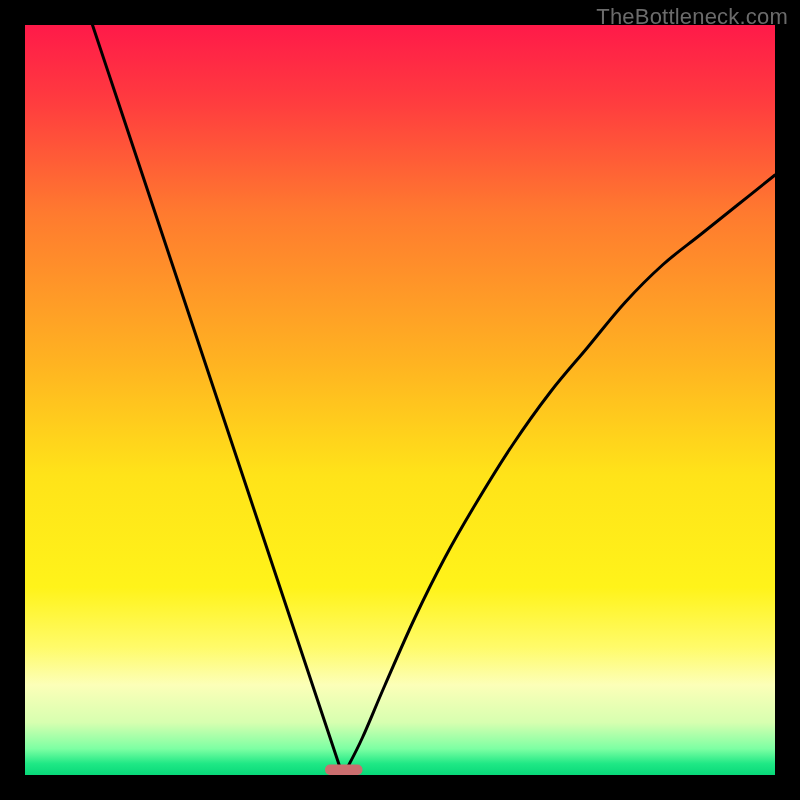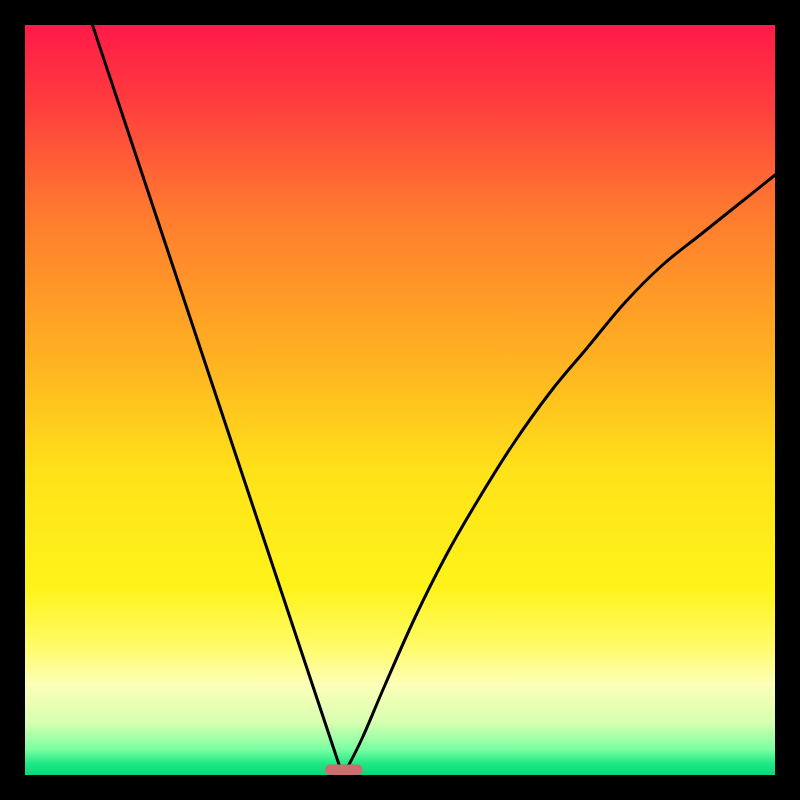--- a/index.html
+++ b/index.html
@@ -39,20 +39,21 @@
   }
   svg.curves {
     position: absolute;
     inset: 0;
   }
 </style>
 </head>
 <body>
 
 <div class="frame">
+  <div class="watermark">TheBottleneck.com</div>
 
   <div class="plot-area">
     <svg class="gradient" width="750" height="750" viewBox="0 0 750 750" preserveAspectRatio="none">
       <defs>
         <linearGradient id="bg-grad" x1="0" y1="0" x2="0" y2="1">
             <stop offset="0%" stop-color="#ff1a49"></stop>
             <stop offset="10%" stop-color="#ff3b3f"></stop>
             <stop offset="25%" stop-color="#ff7a2f"></stop>
             <stop offset="45%" stop-color="#ffb321"></stop>
             <stop offset="60%" stop-color="#ffe319"></stop>

